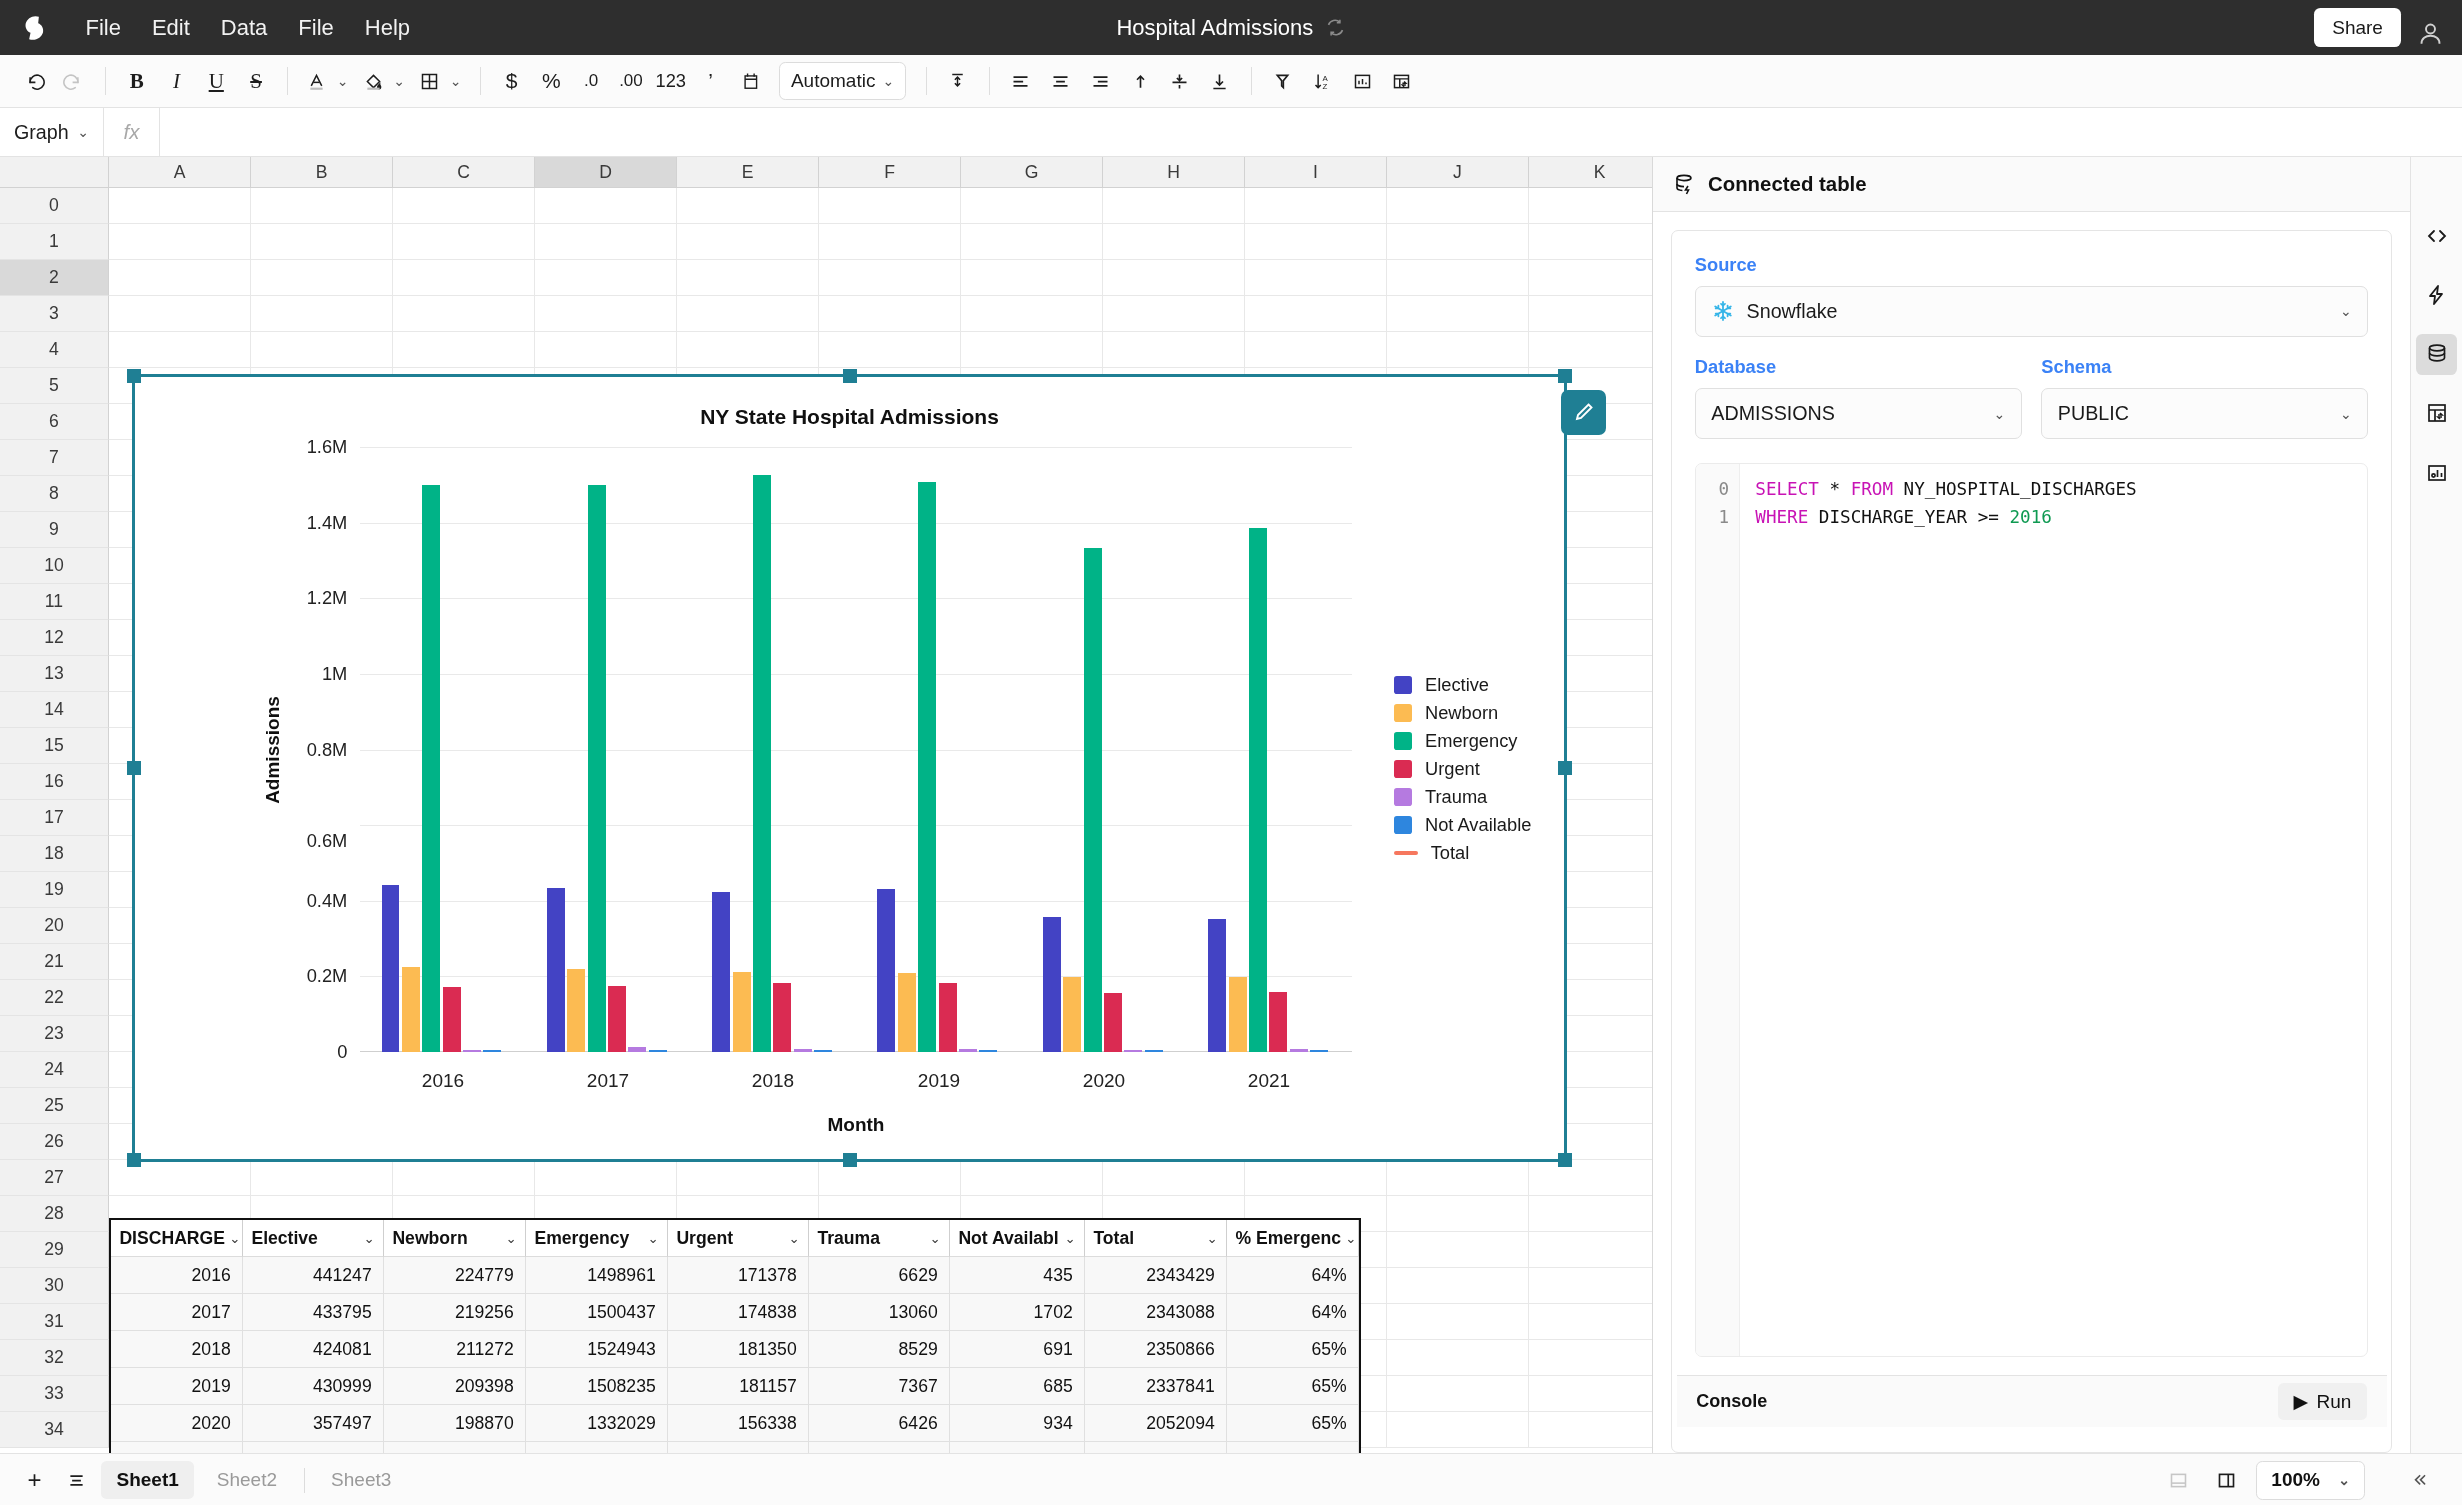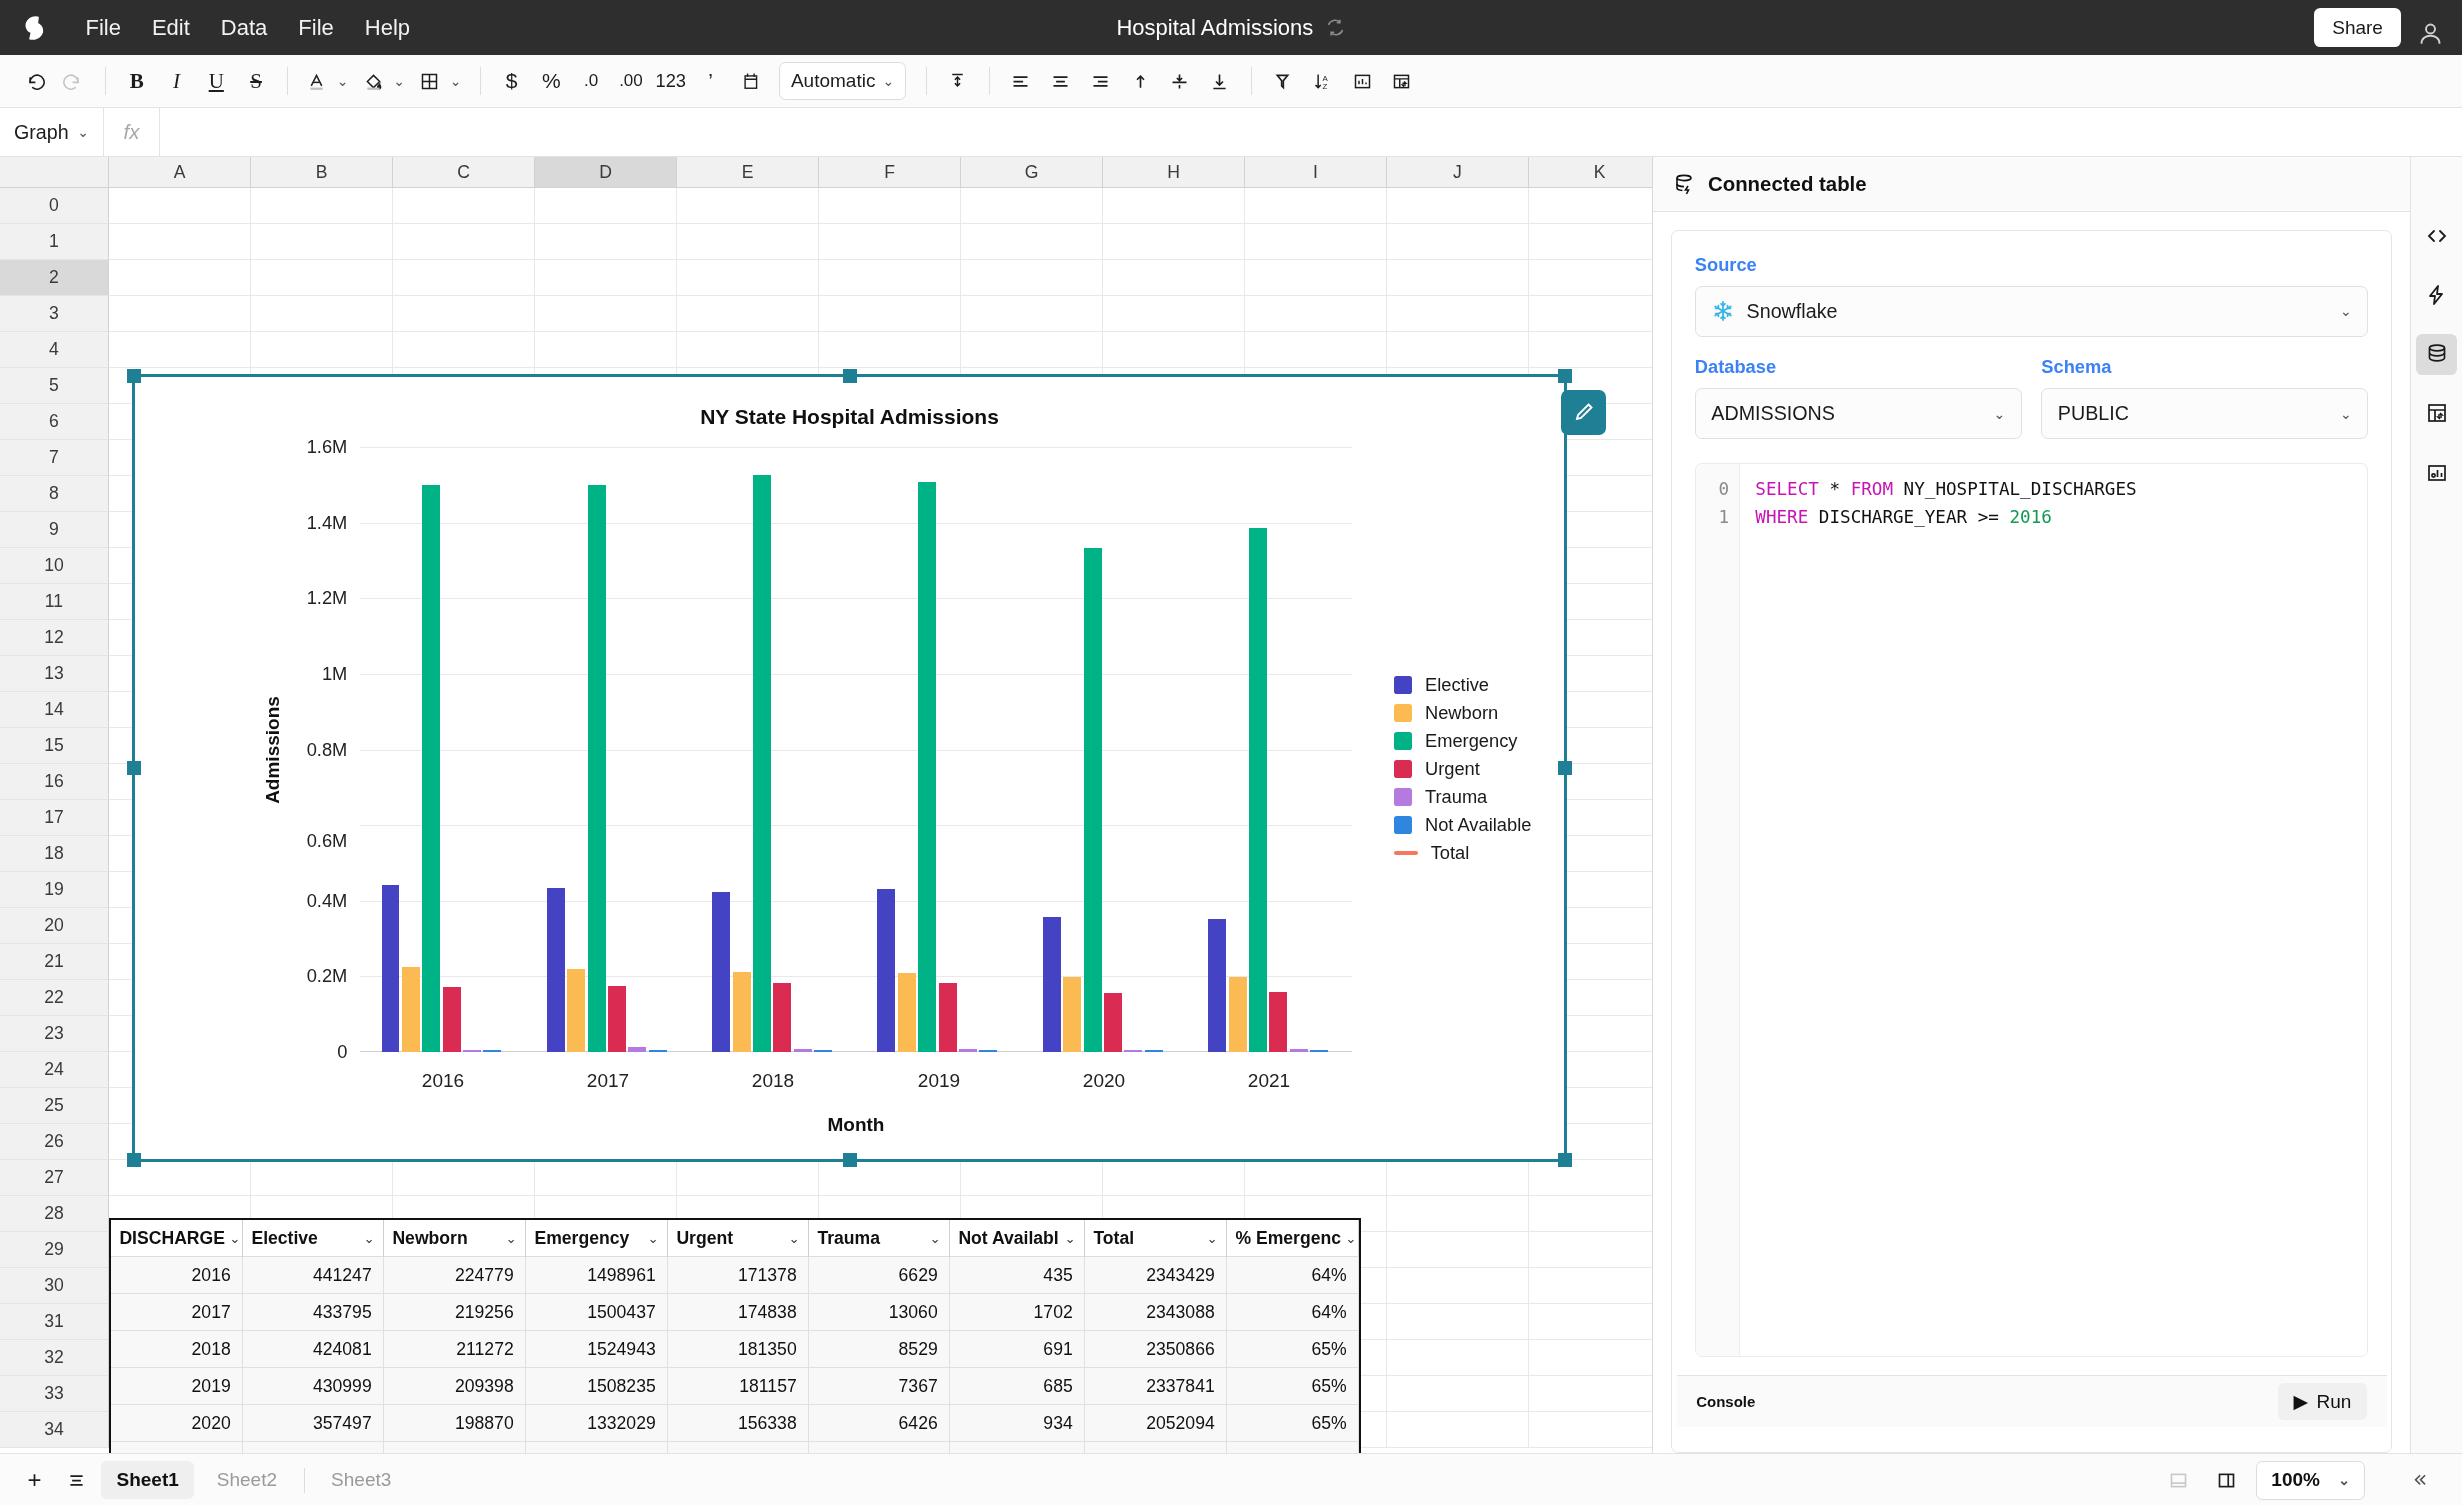--- a/index.html
+++ b/index.html
@@ -215,21 +215,21 @@
   }
   .code { flex: 1; padding: 11.3px 15.5px; font-family: "DejaVu Sans Mono", monospace;
           font-size: 17.6px; line-height: 28px; color: #111; }
   .kw { color: #c813b5; }
   .num { color: #0f9a52; }
   .console-header {
     height: 52px; flex: 0 0 52px; border-top: 0.7px solid #e3e3e3; background: #fafafa;
     display: flex; align-items: center; justify-content: space-between; padding: 0 19.7px;
     margin: 18.3px -18.3px 0 -18.3px;
   }
-  .console-title { font-size: 15px; font-weight: bold; color: #111; }
+  .console-title { font-size: 18px; font-weight: bold; color: #111; }
   .run-btn {
     background: #f0f0f0; border-radius: 5.6px; padding: 7px 15.5px; font-size: 19px;
     color: #111; display: flex; align-items: center; gap: 8.4px; cursor: pointer;
   }
   .console-body {
     flex: 0 0 auto; height: 324px; margin: 0 -18.3px; padding: 21px 19.7px; background: #fff;
   }
   .console-placeholder { font-family: "DejaVu Sans Mono", monospace; font-size: 18.3px; color: #a0a0a0; }
 
   

